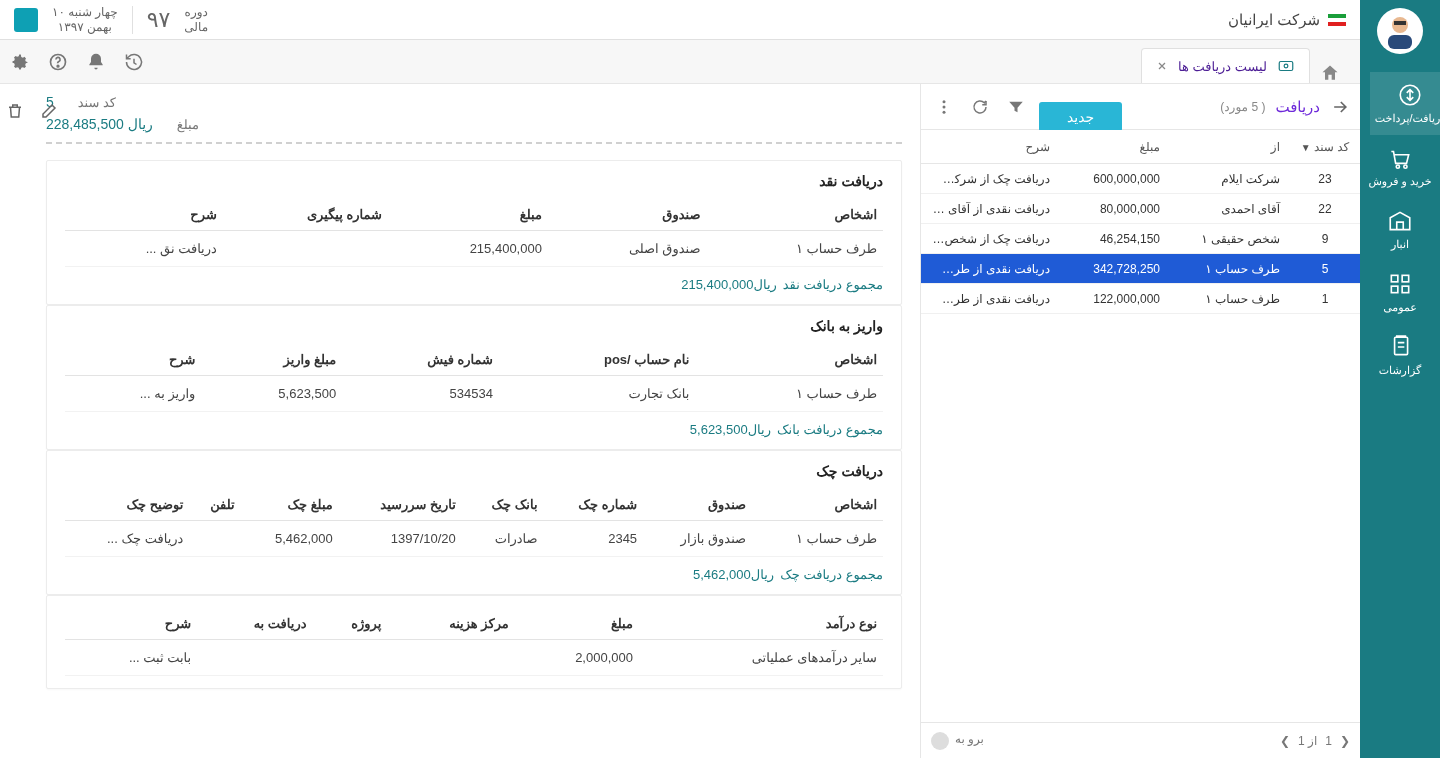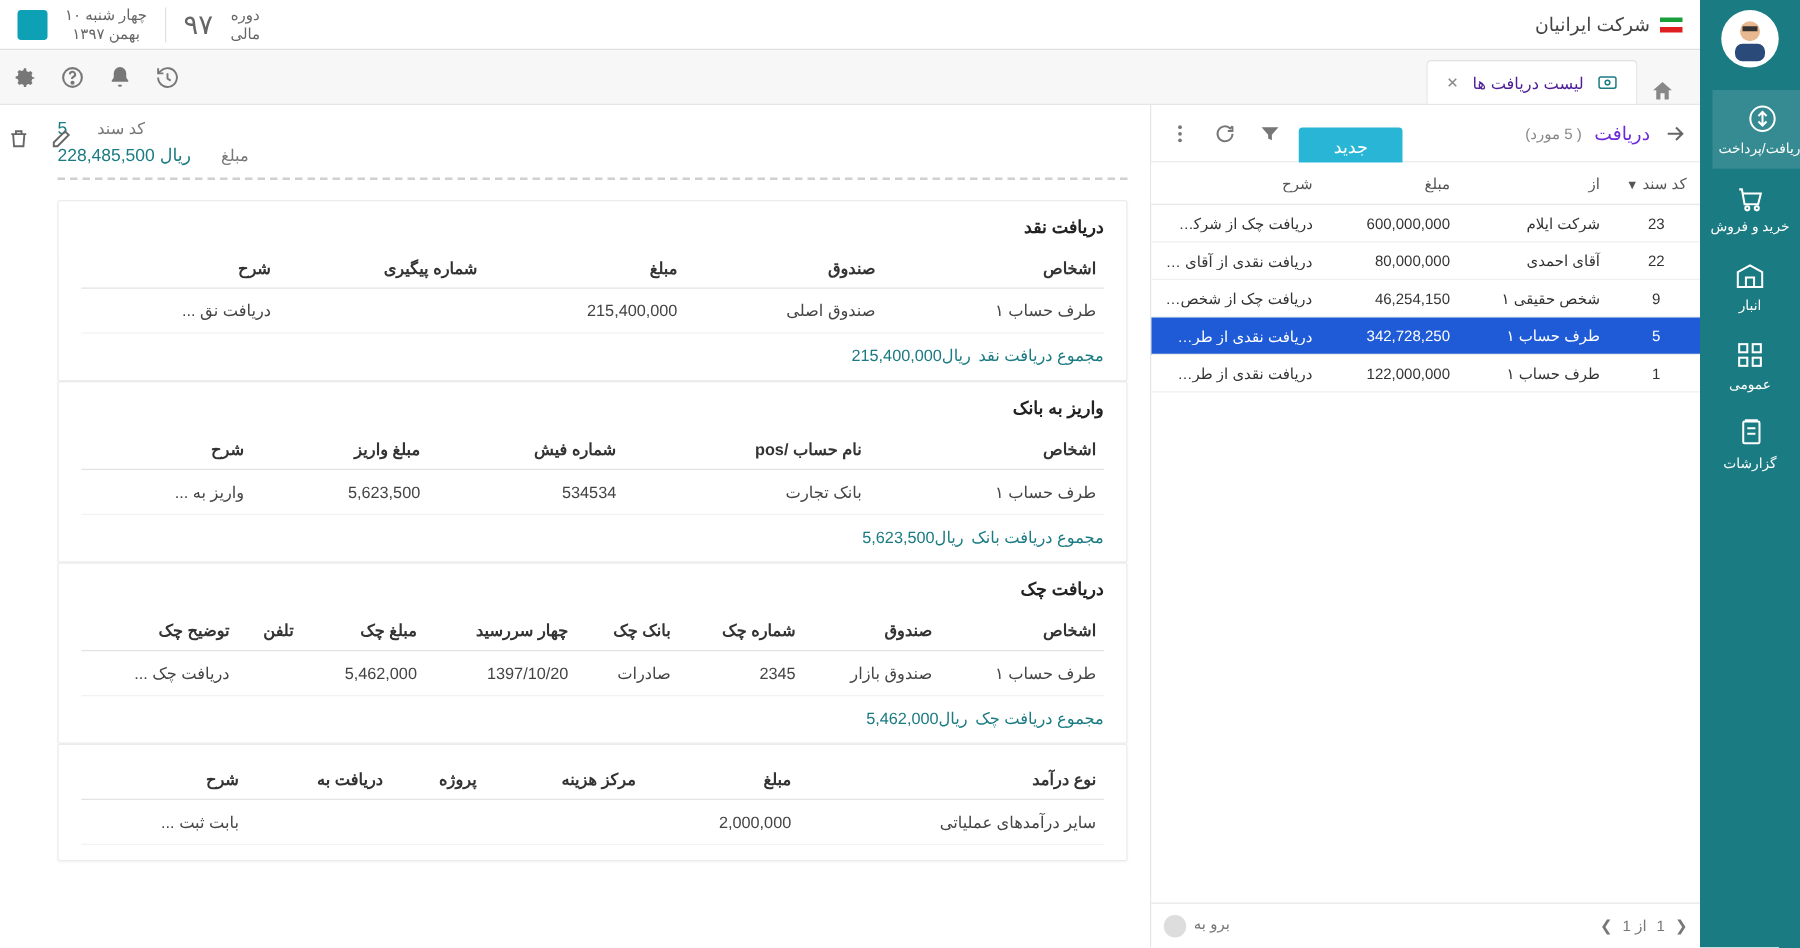--- a/index.html
+++ b/index.html
@@ -360,21 +360,21 @@
 
         <div class="card">
           <h3>دریافت چک</h3>
           <table class="tbl">
             <thead>
                 <tr>
               <th>اشخاص</th>
               <th>صندوق</th>
               <th>شماره چک</th>
               <th>بانک چک</th>
-              <th>چهار سررسید</th>
+              <th>تاریخ سررسید</th>
               <th>مبلغ چک</th>
               <th>تلفن</th>
               <th>توضیح چک</th>
             </tr>
               </thead>
             <tbody>
                 <tr>
               <td>طرف حساب ۱</td>
               <td>صندوق بازار</td>
               <td class="num">2345</td>

